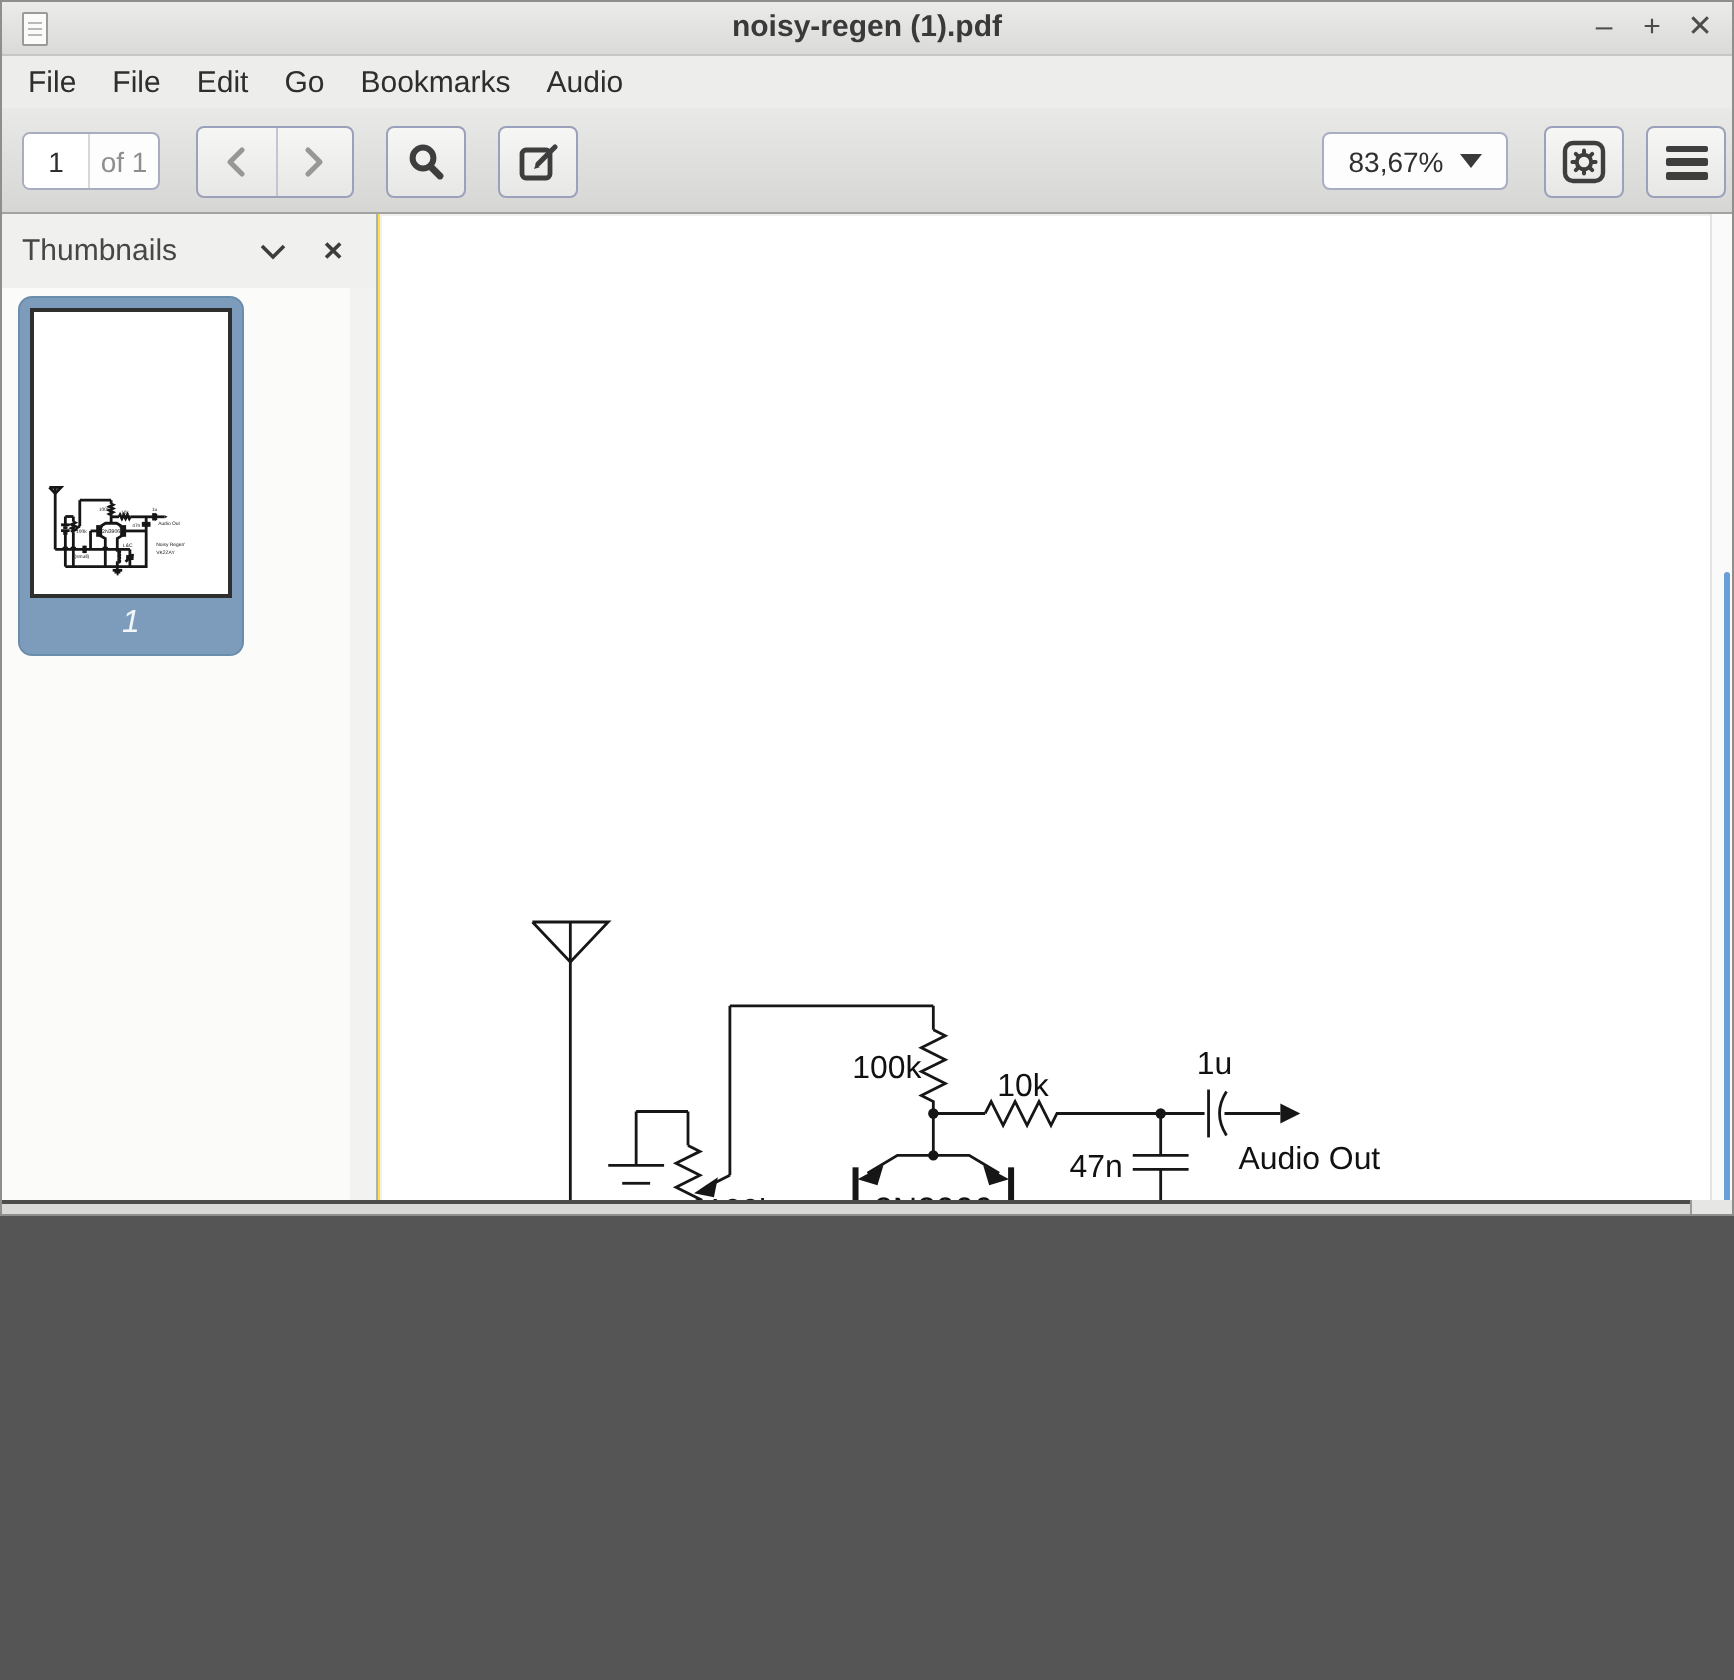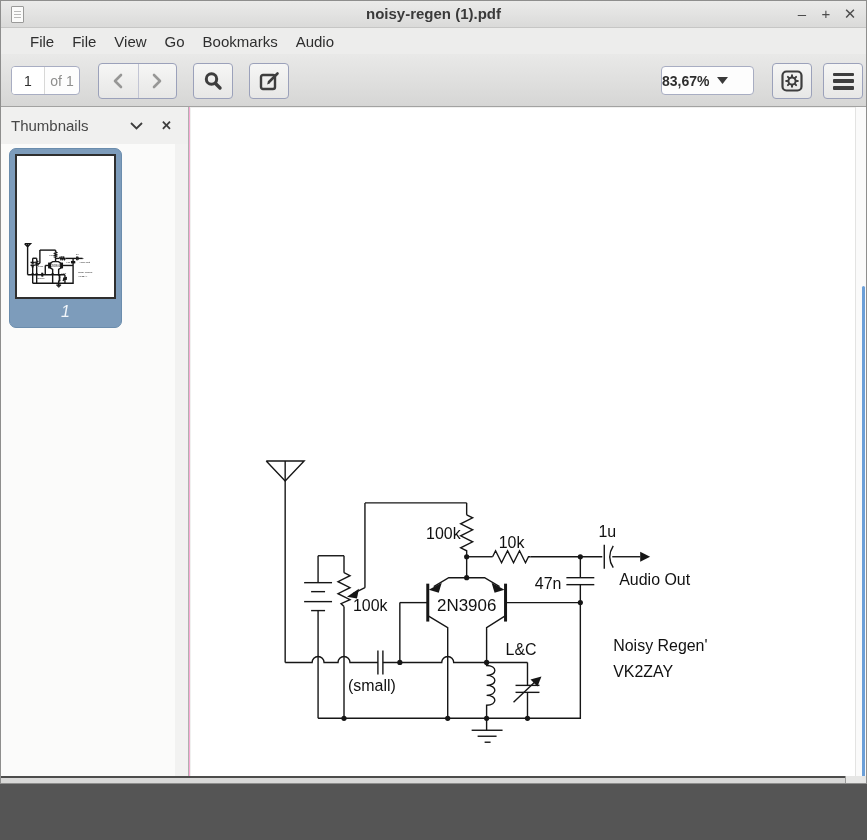--- a/index.html
+++ b/index.html
@@ -1,58 +1,58 @@
 <!DOCTYPE html>
 <html><head>
 <meta charset="utf-8">
 <style>
   html,body{margin:0;padding:0;background:#555;}
   *{box-sizing:border-box;}
   .win{
-    position:relative;width:867px;height:784px;
+    position:relative;width:867px;height:608px;
     font-family:"Liberation Sans",sans-serif;
-    background:#f9a8d4;border:1px solid #8e8e8d;overflow:hidden;
+    background:#fde047;border:1px solid #8e8e8d;overflow:hidden;
     -webkit-font-smoothing:antialiased;
   }
   
   .titlebar{position:absolute;left:0;top:0;width:100%;height:27px;
     background:linear-gradient(#ebebea,#dadad9);border-bottom:1px solid #c6c6c5;}
   .app-icon{position:absolute;left:10px;top:5px;width:13px;height:17px;
     background:#fbfbfa;border:1px solid #9a9a99;border-radius:1px;}
   .app-icon::after{content:"";position:absolute;left:2px;top:4px;right:2px;height:8px;
     background:repeating-linear-gradient(#b9b9b8 0 1px,transparent 1px 3px);}
   .title{position:absolute;left:0;right:0;top:4px;text-align:center;
     font-weight:bold;font-size:15px;color:#3a3a3a;}
   .win-ctrls{position:absolute;right:8px;top:3px;display:flex;gap:8px;}
   .win-btn{width:16px;height:20px;text-align:center;font-size:15px;line-height:20px;
     color:#4c4c4c;cursor:default;}
   
   .menubar{position:absolute;left:0;top:27px;width:100%;height:26px;background:#ededec;
-    display:flex;align-items:center;padding-left:20px;}
+    display:flex;align-items:center;padding-left:4px;}
   .menu-item{padding:3px 9px;font-size:15px;color:#2e2e2e;}
   
   .toolbar{position:absolute;left:0;top:53px;width:100%;height:53px;
     background:linear-gradient(#e9e9e8,#d6d6d5);border-bottom:1px solid #a2a2a1;}
   .tb-btn{position:absolute;top:9px;height:36px;border:1px solid #9ba1ba;border-radius:4px;
     background:linear-gradient(#f6f6f5,#e7e7e6);display:flex;align-items:center;justify-content:center;}
   .page-box{position:absolute;left:10px;top:12px;width:69px;height:29px;
     border:1px solid #a8adc2;border-radius:4px;background:#fdfdfd;display:flex;overflow:hidden;}
   .page-box input{width:32px;border:none;outline:none;background:#fff;
     font-size:14px;color:#2f2f2f;text-align:center;font-family:"Liberation Sans",sans-serif;}
   .page-of{flex:1;display:flex;align-items:center;justify-content:center;
     font-size:14px;color:#8e8e8d;border-left:1px solid #d8d8d7;}
   .nav-group{left:97px;width:79px;padding:0;}
   .nav-half{width:39px;height:100%;display:flex;align-items:center;justify-content:center;}
   .nav-half + .nav-half{border-left:1px solid #c2c5d4;}
   .sq{width:40px;}
   .btn-search{left:192px;} .btn-annot{left:248px;}
   .zoom-box{position:absolute;left:660px;top:12px;width:93px;height:29px;
     border:1px solid #a8adc2;border-radius:4px;background:#fdfdfd;
-    display:flex;align-items:center;gap:8px;
-    font-size:14px;color:#2f2f2f;font-weight:bold;}
+    display:flex;align-items:center;justify-content:center;gap:8px;
+    font-size:14px;color:#2f2f2f;}
   .btn-gear{left:771px;} .btn-menu{left:822px;}
   .hamburger{width:21px;height:17px;display:flex;flex-direction:column;justify-content:space-between;}
   .hamburger span{height:3.5px;background:#3e3e3e;border-radius:1px;}
   
   .sidebar{position:absolute;left:0;top:106px;width:188px;bottom:7px;background:#fbfbfa;
     border-right:1px solid #b1b1b0;padding-left:41px;}
   .sb-gutter{position:absolute;right:0;top:37px;bottom:0;width:13px;background:#f2f2f1;}
   .sb-header{position:absolute;left:0;top:0;width:100%;height:37px;background:#f0f0ef;
     display:flex;align-items:center;}
   .sb-title{font-size:15px;color:#474747;margin-left:10px;flex:1;}
@@ -197,21 +197,21 @@
     <div class="win-ctrls">
       <div class="win-btn">–</div>
       <div class="win-btn">+</div>
       <div class="win-btn">✕</div>
     </div>
   </div>
 
   <div class="menubar">
     <span class="menu-item">File</span>
     <span class="menu-item">File</span>
-    <span class="menu-item">View</span>
+    <span class="menu-item">Edit</span>
     <span class="menu-item">Go</span>
     <span class="menu-item">Bookmarks</span>
     <span class="menu-item">Audio</span>
   </div>
 
   <div class="toolbar">
     <div class="page-box">
       <input value="1" style="">
       <span class="page-of">of 1</span>
     </div>

